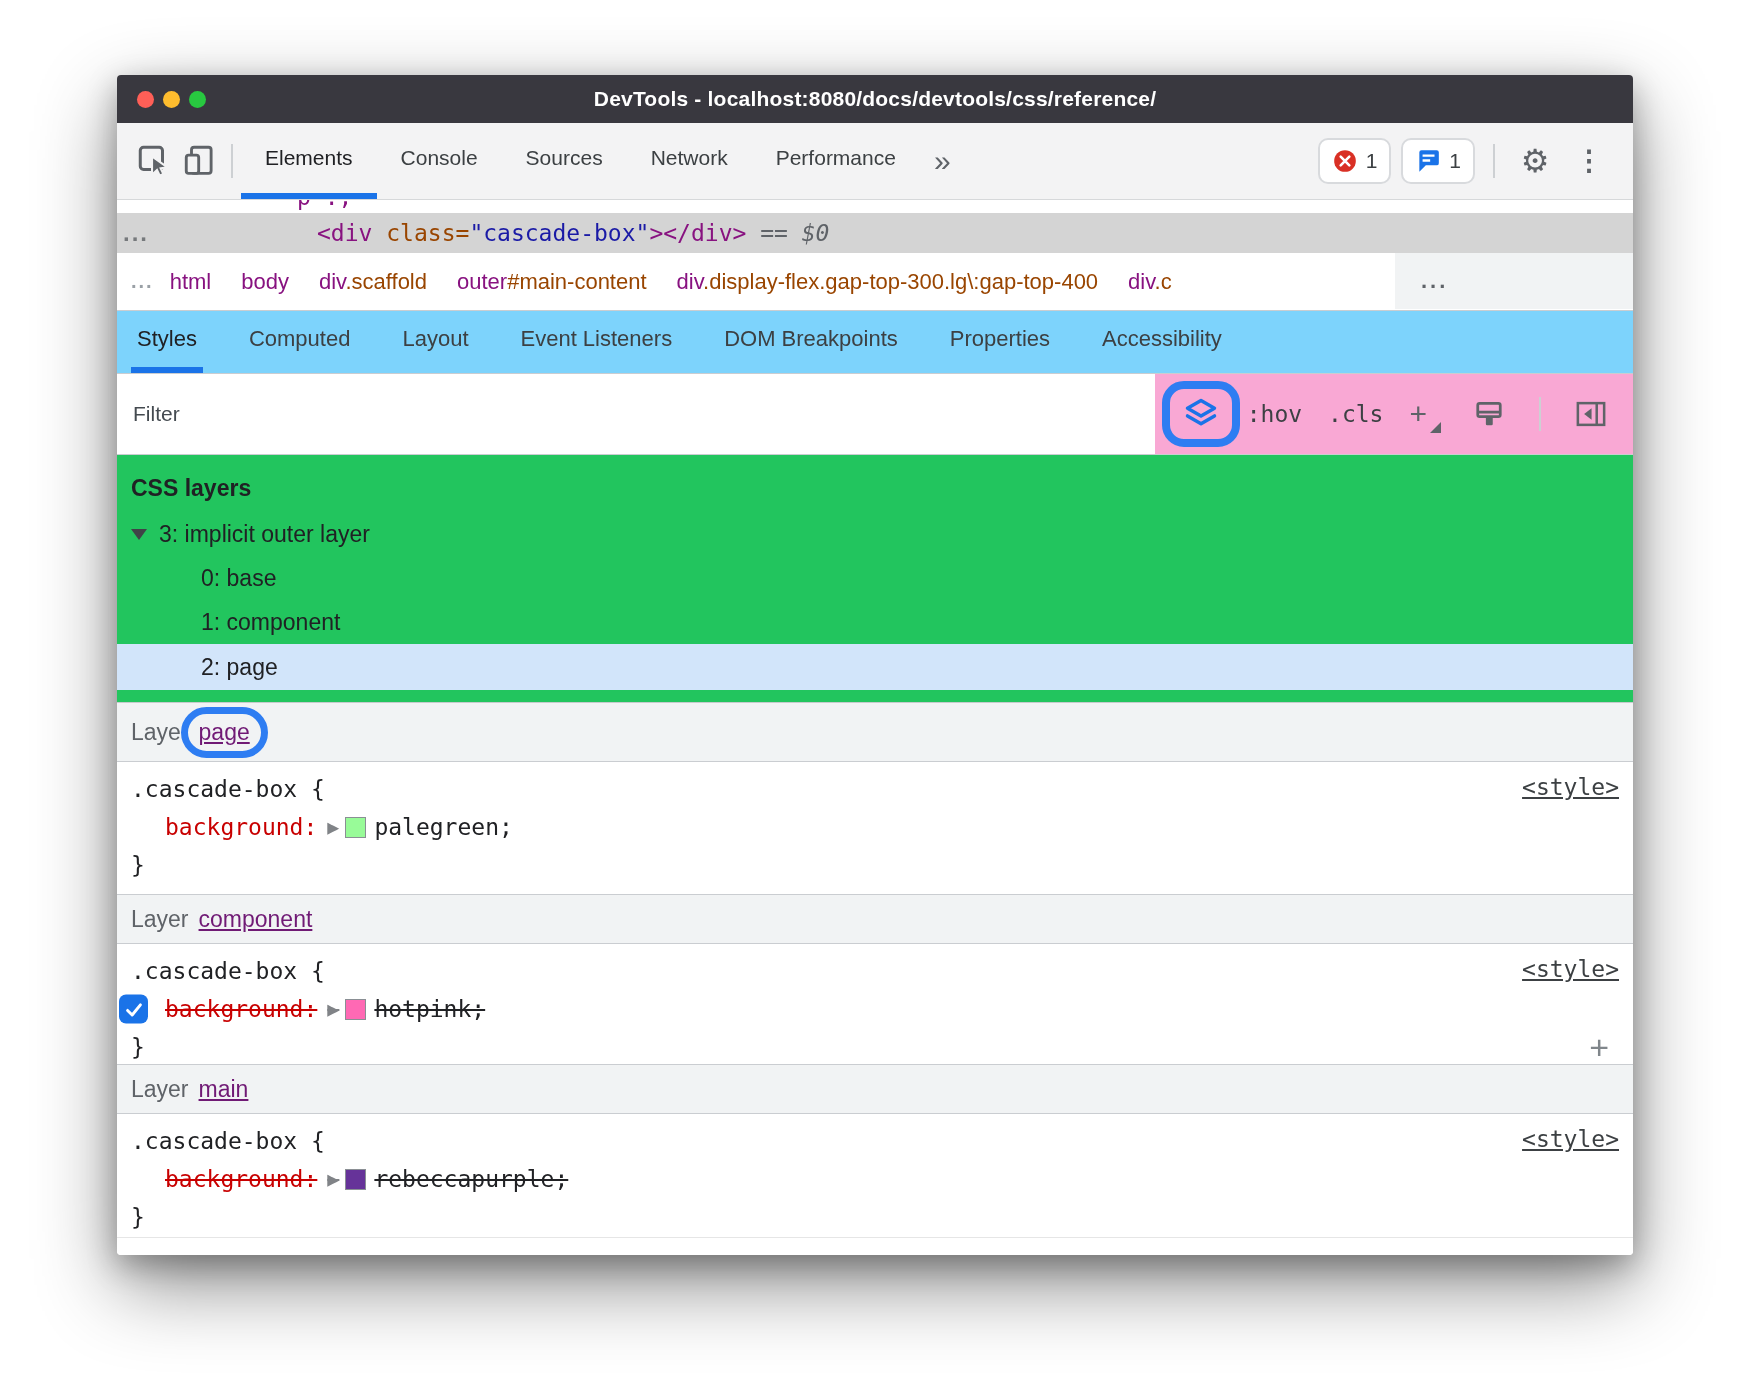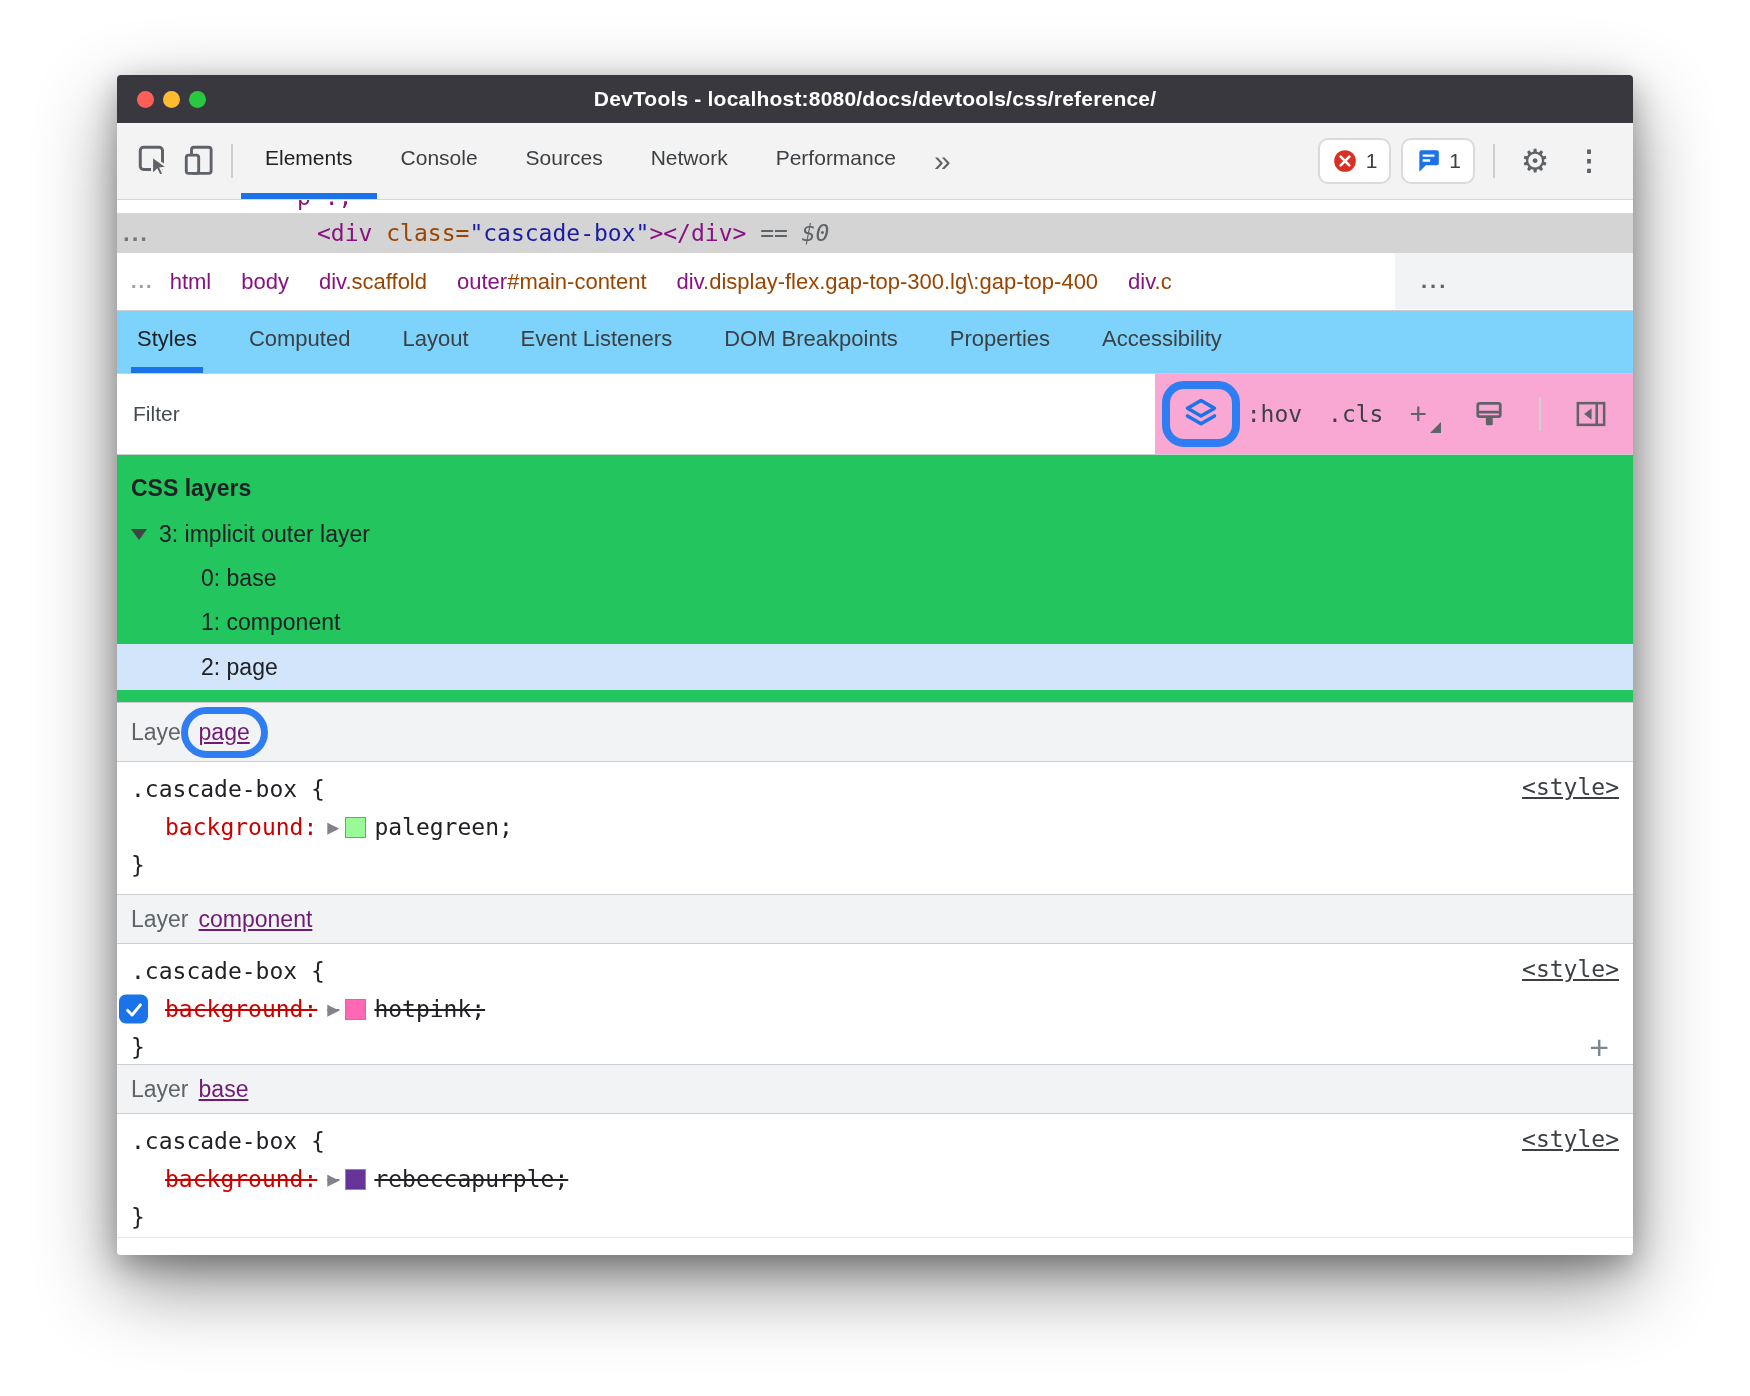--- a/index.html
+++ b/index.html
@@ -306,21 +306,21 @@
       <span class="arrow-gl strike">▶</span>
       <span class="swatch" style="background:#ff69b4"></span>
       <span class="val strike">hotpink;</span>
     </div>
     <div class="rule-line"><span>}</span></div>
     <span class="add-prop">+</span>
   </div>
 
   <div class="sec-header h-mid">
     <span class="layer-lbl">Layer</span>
-    <span class="layer-link">base</span>
+    <span class="layer-link">main</span>
   </div>
   <div class="rule-block rb-base">
     <span class="style-link">&lt;style&gt;</span>
     <div class="rule-line"><span class="sel-click">.cascade-box {</span></div>
     <div class="rule-line prop-line">
       <span class="prop strike">background:</span>
       <span class="arrow-gl strike">▶</span>
       <span class="swatch" style="background:#663399"></span>
       <span class="val strike">rebeccapurple;</span>
     </div>

